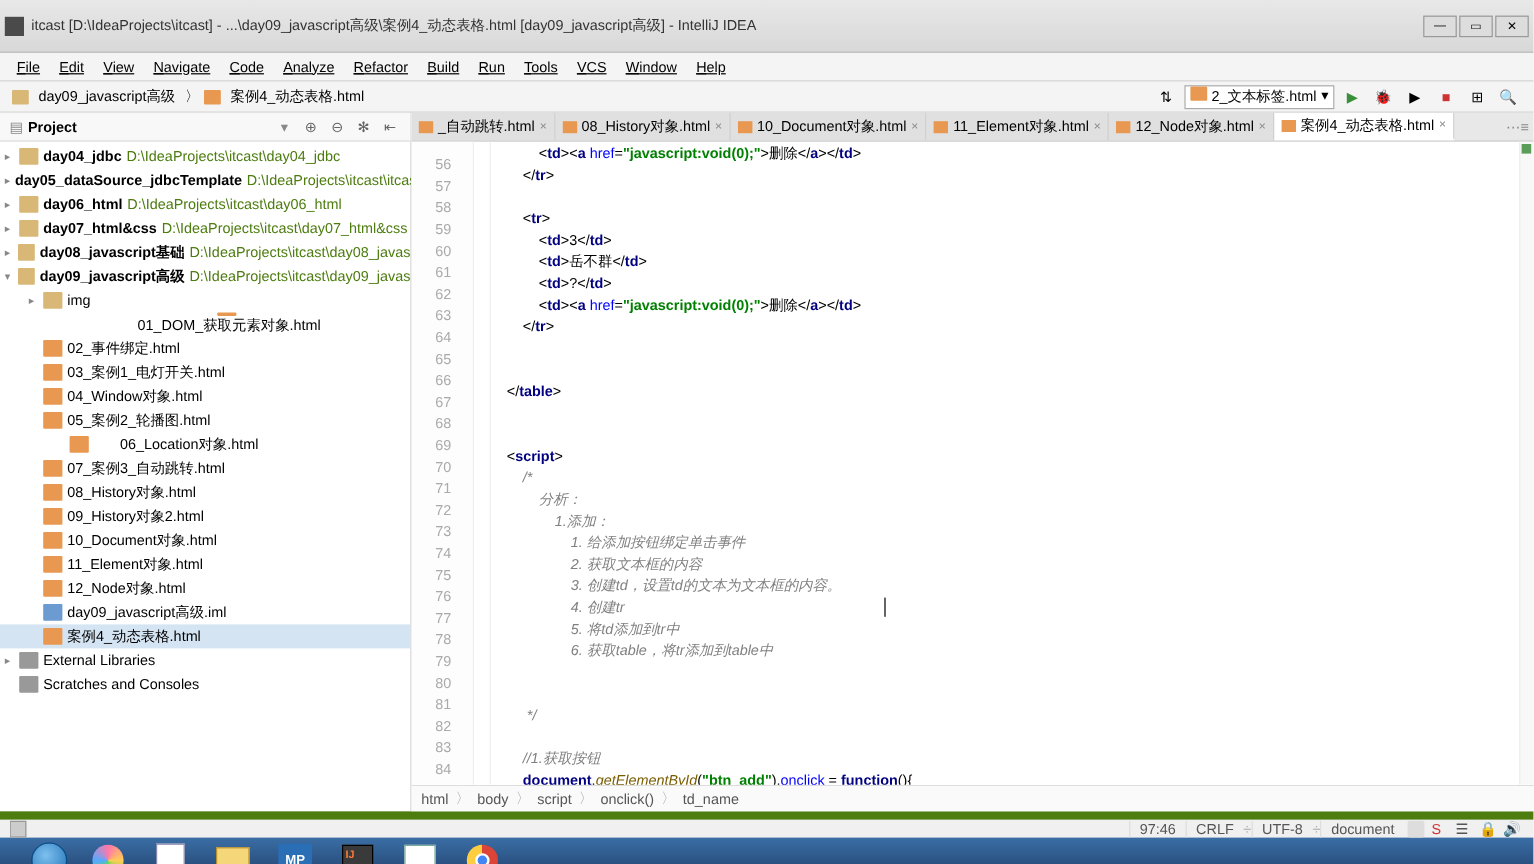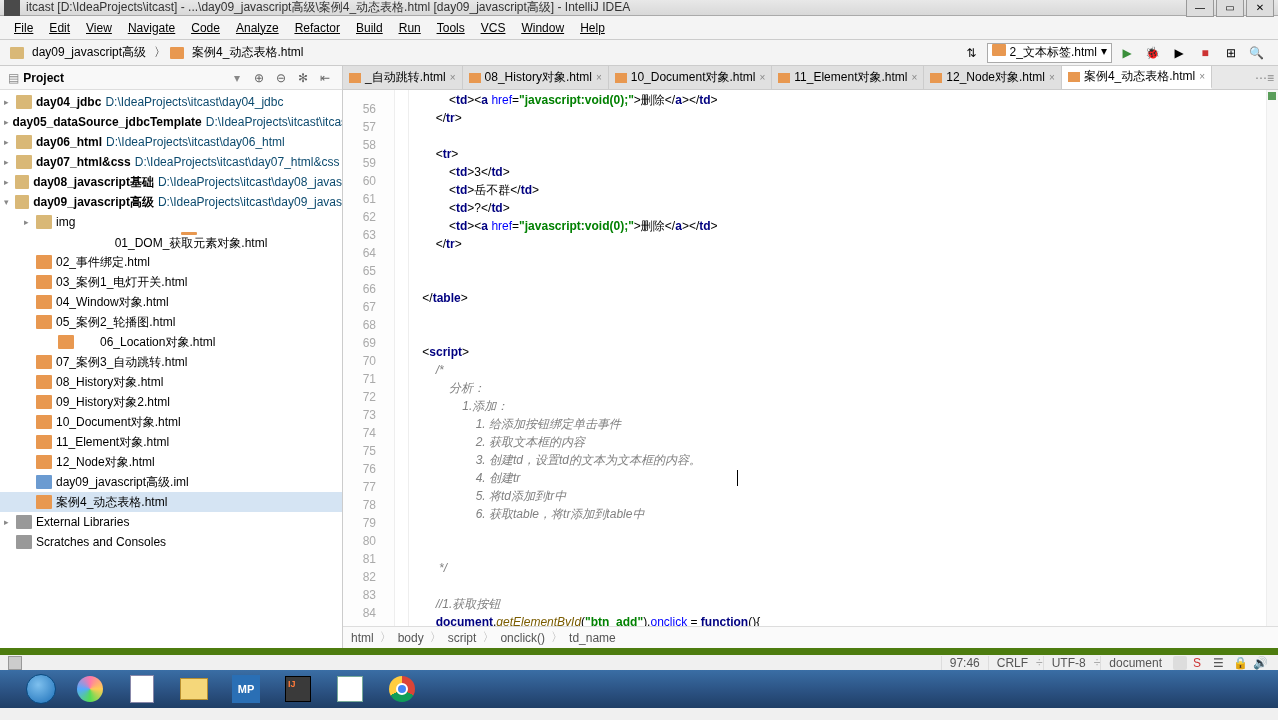--- a/index.html
+++ b/index.html
@@ -1,19 +1,19 @@
 <!DOCTYPE html>
 <html><head>
 <meta charset="utf-8">
 <style>
 * { margin: 0; padding: 0; box-sizing: border-box; font-family: "Segoe UI", Tahoma, sans-serif; font-size: 12px; }
 body { background: #f0f0f0; overflow: hidden; width: 1278px; height: 720px; }
 
 
-.titlebar { height: 16px; background: linear-gradient(#e8e8e8, #d8d8d8); display: flex; align-items: center; padding: 0 4px; border-bottom: 1px solid #aaa; }
+.titlebar { height: 44px; background: linear-gradient(#e8e8e8, #d8d8d8); display: flex; align-items: center; padding: 0 4px; border-bottom: 1px solid #aaa; }
 .titlebar .app-icon { width: 16px; height: 16px; background: #4a4a4a; margin-right: 6px; }
 .titlebar .title { flex: 1; color: #333; }
 .titlebar .win-btns { display: flex; gap: 2px; }
 .titlebar .win-btn { width: 28px; height: 18px; background: #ddd; border: 1px solid #999; display: flex; align-items: center; justify-content: center; font-size: 10px; }
 
 
 .menubar { height: 24px; background: #f4f4f4; display: flex; align-items: center; padding: 0 6px; border-bottom: 1px solid #ccc; text-decoration: underline; }
 .menubar .menu-item { padding: 2px 8px; cursor: pointer; }
 .menubar .menu-item u { text-decoration: underline; }
 
@@ -32,21 +32,21 @@
 .project-header { height: 24px; display: flex; align-items: center; padding: 0 8px; border-bottom: 1px solid #ddd; background: #f8f8f8; }
 .project-header .title { flex: 1; font-weight: bold; }
 .project-header .icon-btn { width: 18px; height: 18px; margin-left: 4px; color: #666; display: flex; align-items: center; justify-content: center; }
 .tree { flex: 1; overflow: auto; padding: 2px 0; }
 .tree-item { display: flex; align-items: center; height: 20px; padding-left: 4px; white-space: nowrap; cursor: pointer; }
 .tree-item.selected { background: #d5e4f3; }
 .tree-item .arrow { width: 12px; color: #888; font-size: 9px; }
 .tree-item .icon { width: 16px; height: 14px; margin-right: 4px; }
 .tree-item .label { color: #000; }
 .tree-item .label.bold { font-weight: bold; }
-.tree-item .path { color: #0c4a6e; margin-left: 4px; }
+.tree-item .path { color: #4d7c0f; margin-left: 4px; }
 .folder-icon { background: #d9b877; border-radius: 1px; }
 .html-icon { background: #e89850; border-radius: 1px; width: 14px; height: 12px; }
 .iml-icon { background: #6b9bd1; border-radius: 1px; width: 14px; height: 12px; }
 .lib-icon { background: #999; border-radius: 1px; width: 14px; height: 12px; }
 
 
 .editor-area { flex: 1; display: flex; flex-direction: column; background: #fff; }
 .tab-bar { height: 24px; display: flex; align-items: stretch; background: #e8e8e8; border-bottom: 1px solid #ccc; overflow: hidden; }
 .editor-tab { display: flex; align-items: center; padding: 0 6px; border-right: 1px solid #ccc; background: #e0e0e0; gap: 4px; white-space: nowrap; cursor: pointer; }
 .editor-tab.active { background: #fff; border-bottom: 2px solid #fff; }

